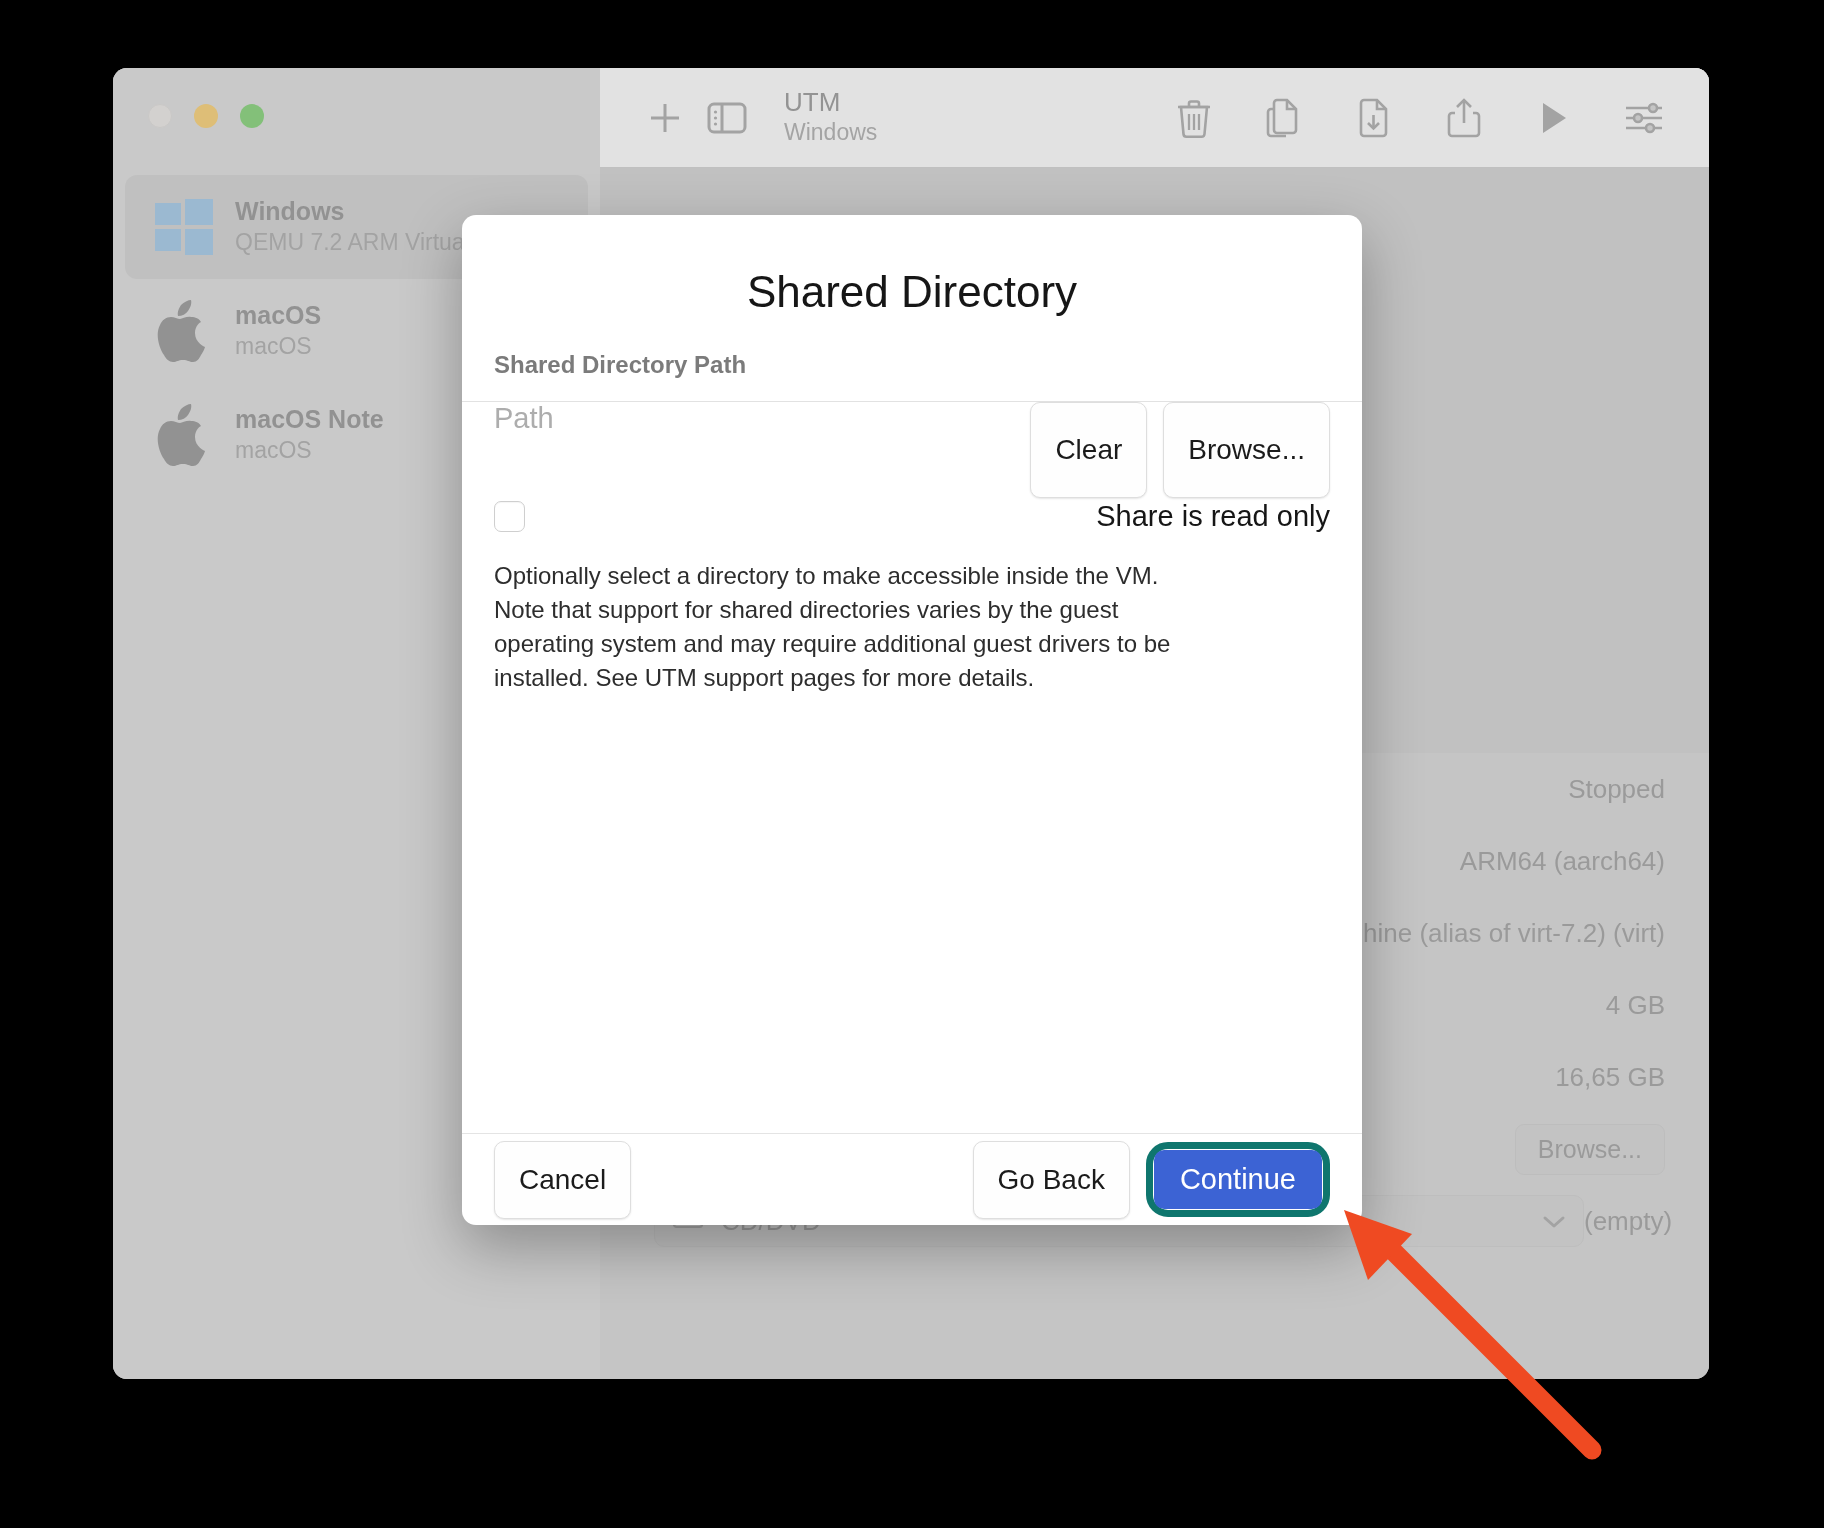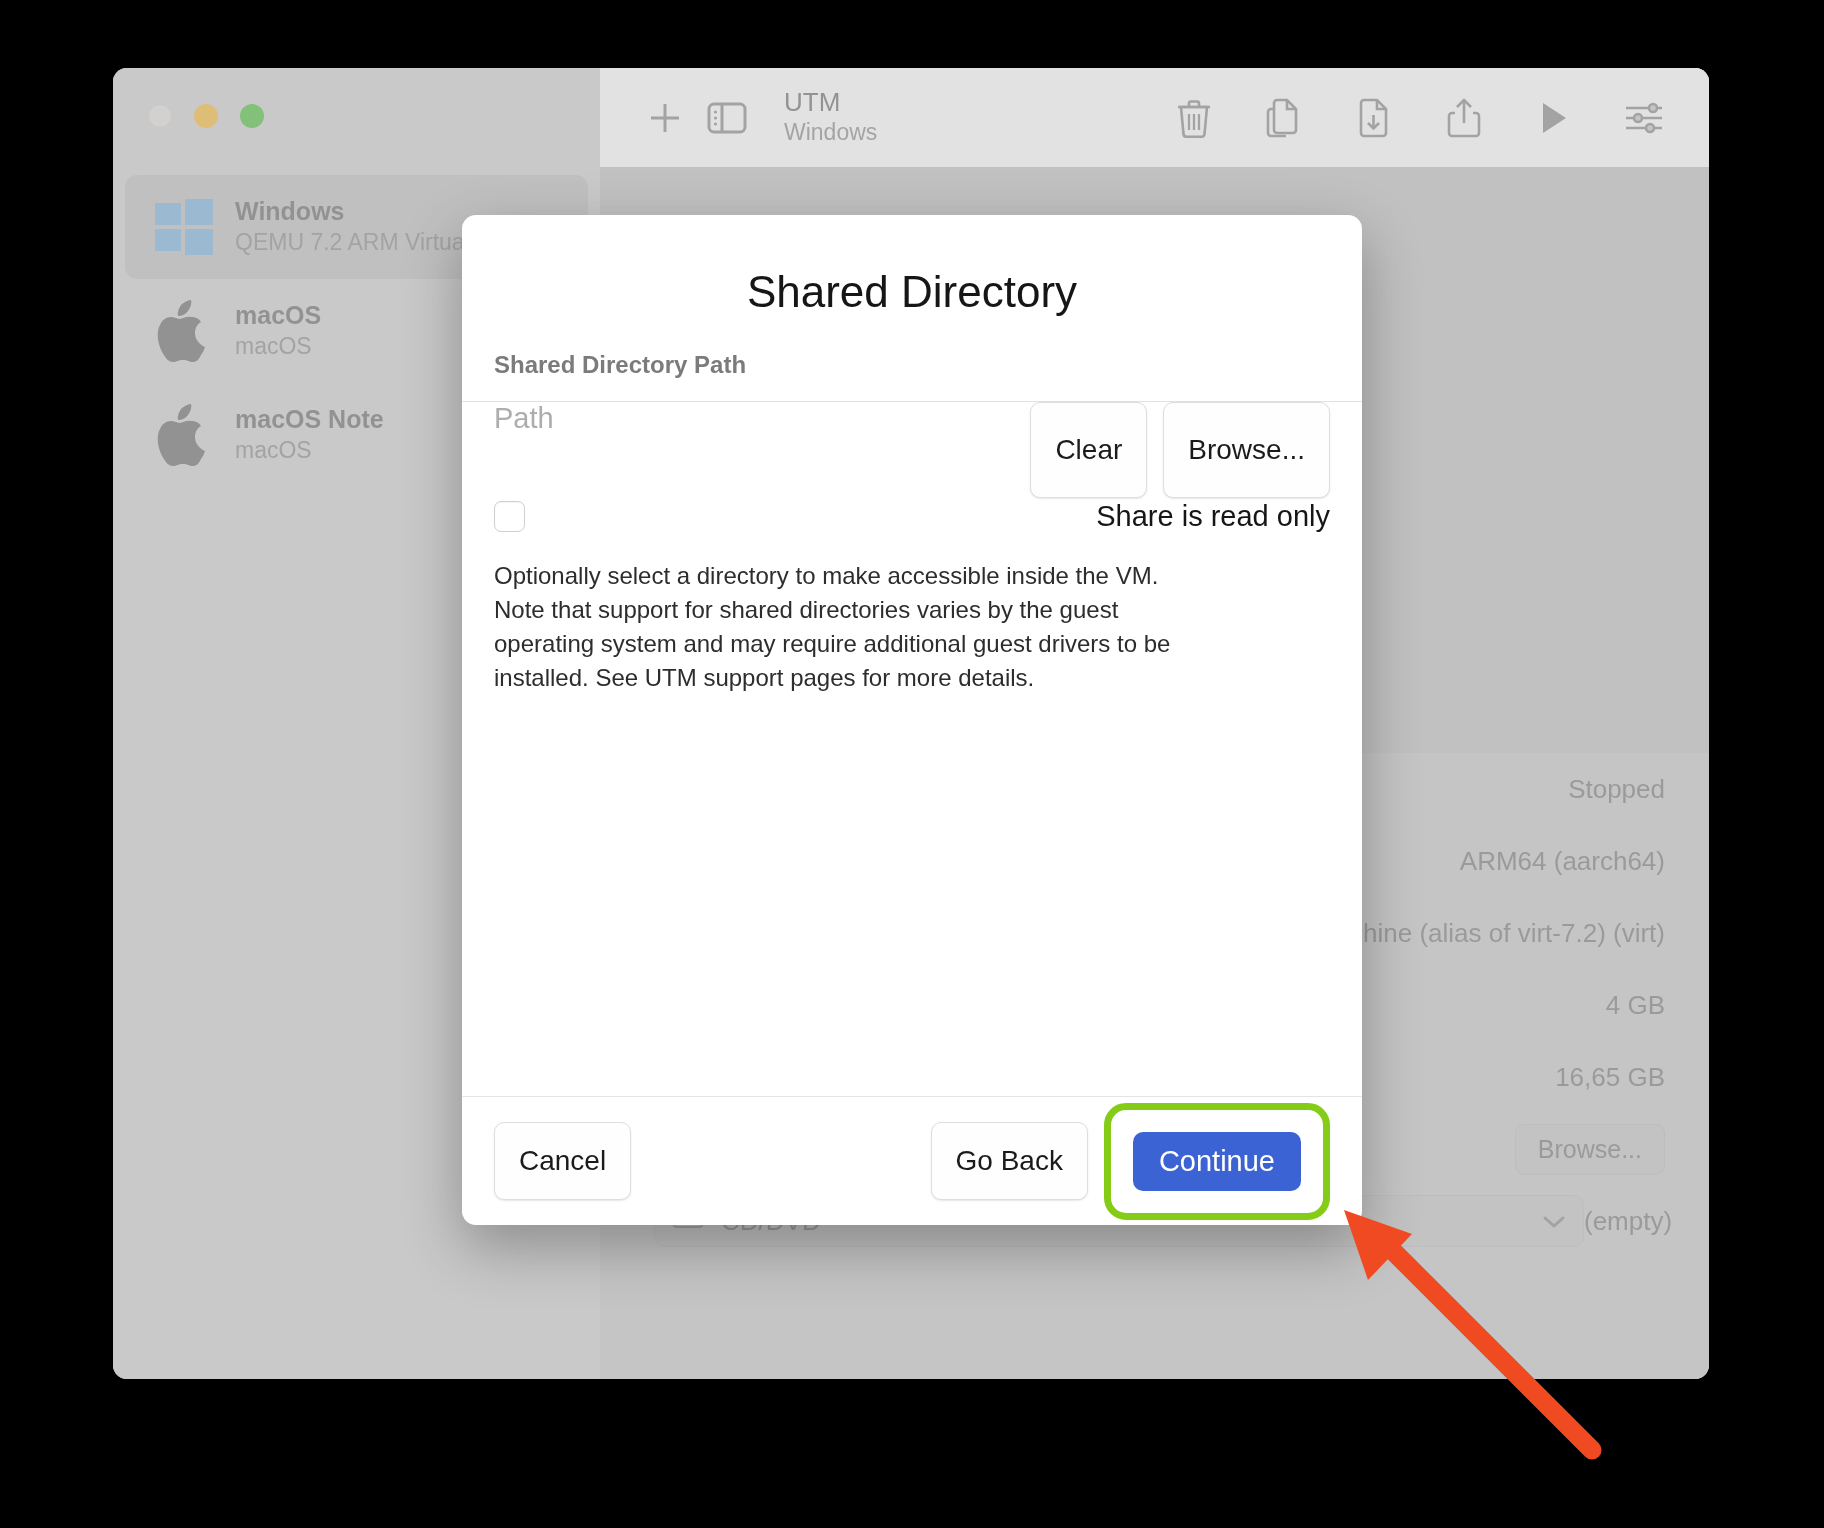--- a/index.html
+++ b/index.html
@@ -137,33 +137,33 @@
   .chkbox {
     width: 31px; height: 31px; border-radius: 7px;
     border: 1px solid #cfcfcf; background: #fff;
     box-shadow: inset 0 1px 1px rgba(0,0,0,0.04);
   }
   .chk-label { font-size: 29px; color: #161616; }
   .sheet-desc { font-size: 24px; line-height: 1.42; color: #2d2d2d; max-width: 720px; }
 
   .sheet-footer {
     border-top: 1px solid #e4e4e4;
-    height: 129px; display: flex; align-items: center;
+    height: 92px; display: flex; align-items: center;
     padding: 0 32px; gap: 16px;
   }
   .footer-spacer { flex: 1; }
   .primary-btn {
     background: #3c63d4; color: #fff; border: none;
     border-radius: 10px; font-size: 29px;
     padding: 13px 26px;
   }
   .hl-ring {
     position: relative; display: inline-block;
-    padding: 22px;
-    border: 7px solid #84cc16;
+    padding: 1px;
+    border: 7px solid #0f766e;
     border-radius: 22px;
     background: #fff;
   }
 
   
   .arrow-svg { position: absolute; left: 1330px; top: 1210px; pointer-events: none; }
 </style>
 </head>
 <body>
 

